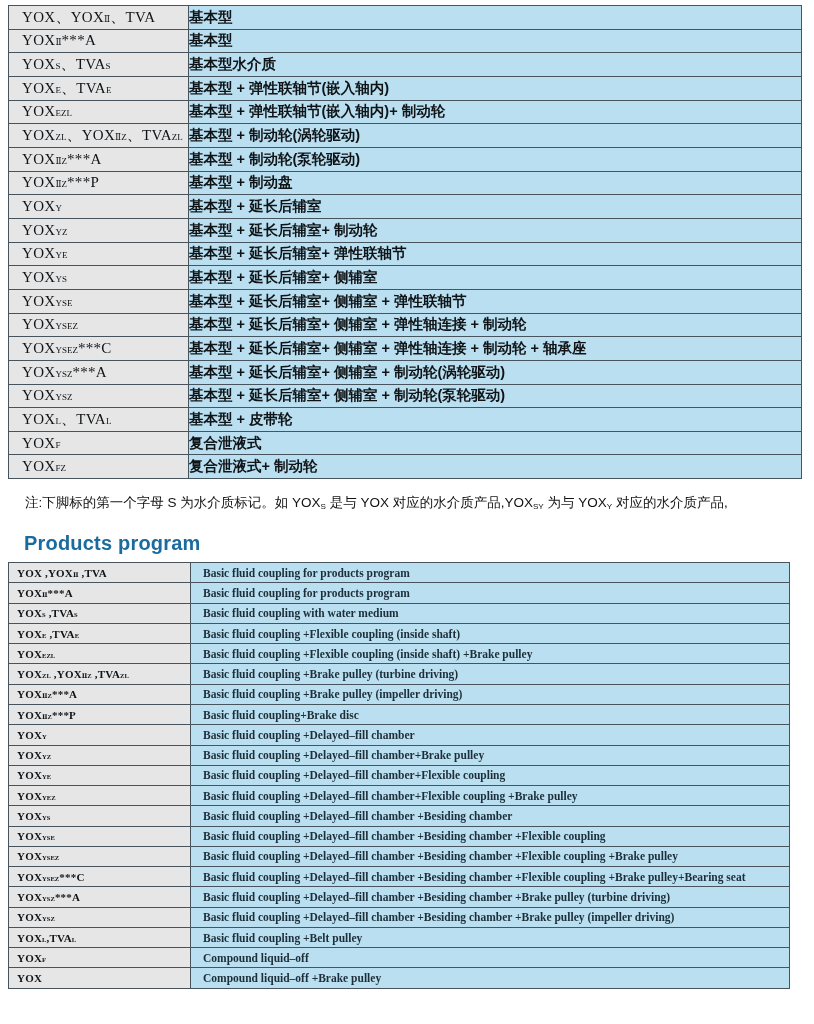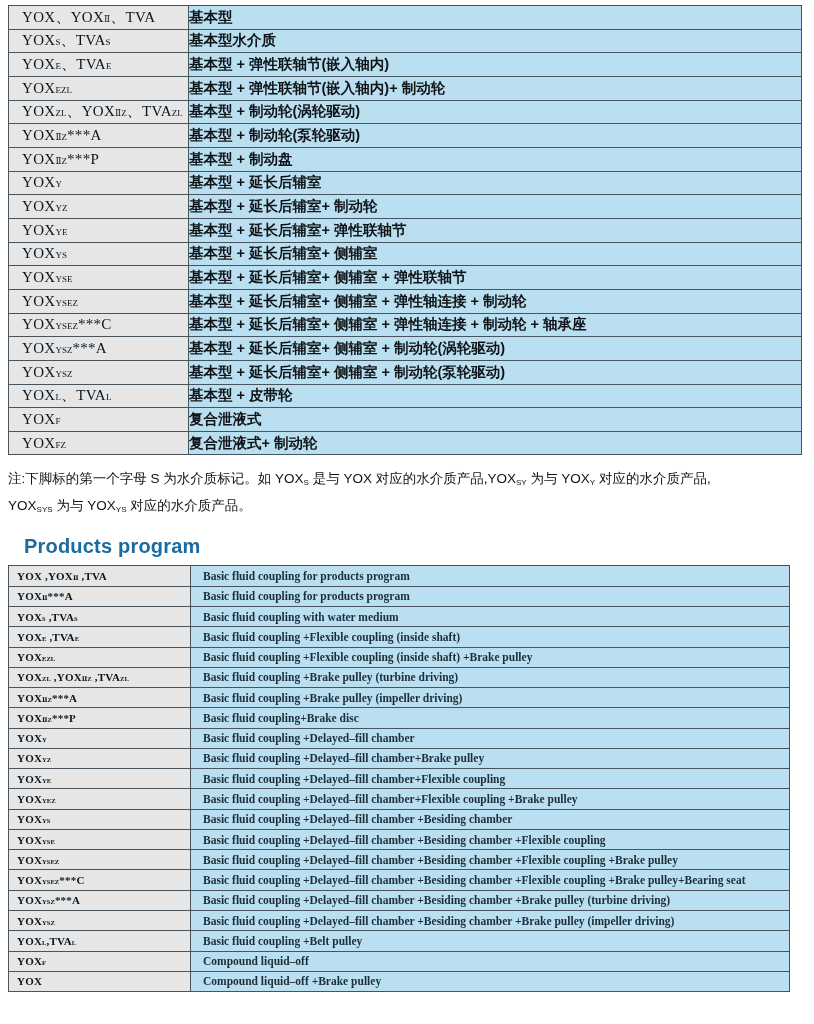--- a/index.html
+++ b/index.html
@@ -44,21 +44,21 @@
     letter-spacing:.3px;
   }
   .tbl-cn td.desc{
     background:var(--cell-blue);
     font-weight:700;
     font-size:14.5px;
   }
 
   
   .note{
-    margin:11px 2px 0 0;
+    margin:11px 2px 0 17px;
     font-size:13.5px;
     line-height:25px;
     color:#121212;
   }
   .note .sub{position:relative;top:.25em;}
 
   
   .heading{
     margin:15px 0 7px 16px;
     font-size:20px;
@@ -103,20 +103,24 @@
     <colgroup>
         <col class="c1">
         <col class="c2">
       </colgroup>
     <tbody id="cn-body">
         <tr>
           <td class="model">YOX、YOX<span class="sub">Ⅱ</span>、TVA</td>
           <td class="desc">基本型</td>
         </tr>
         <tr>
+          <td class="model">YOX<span class="sub">Ⅱ</span>***A</td>
+          <td class="desc">基本型</td>
+        </tr>
+        <tr>
           <td class="model">YOX<span class="sub">S</span>、TVA<span class="sub">S</span></td>
           <td class="desc">基本型水介质</td>
         </tr>
         <tr>
           <td class="model">YOX<span class="sub">E</span>、TVA<span class="sub">E</span></td>
           <td class="desc">基本型 + 弹性联轴节(嵌入轴内)</td>
         </tr>
         <tr>
           <td class="model">YOX<span class="sub">EZL</span></td>
           <td class="desc">基本型 + 弹性联轴节(嵌入轴内)+ 制动轮</td>
@@ -179,21 +183,20 @@
         </tr>
         <tr>
           <td class="model">YOX<span class="sub">FZ</span></td>
           <td class="desc">复合泄液式+ 制动轮</td>
         </tr>
       </tbody>
   </table>
 
   <p class="note">
     <span>注:下脚标的第一个字母 S 为水介质标记。如 YOX<span class="sub">S</span> 是与 YOX 对应的水介质产品,YOX<span class="sub">SY</span> 为与 YOX<span class="sub">Y</span> 对应的水介质产品,</span><br>
-    <span>YOX<span class="sub">SYS</span> 为与 YOX<span class="sub">YS</span> 对应的水介质产品。</span>
   </p>
 
   <h2 class="heading">Products program</h2>
 
   <table class="tbl tbl-en">
     <colgroup>
         <col class="c1">
         <col class="c2">
       </colgroup>
     <tbody id="en-body">

